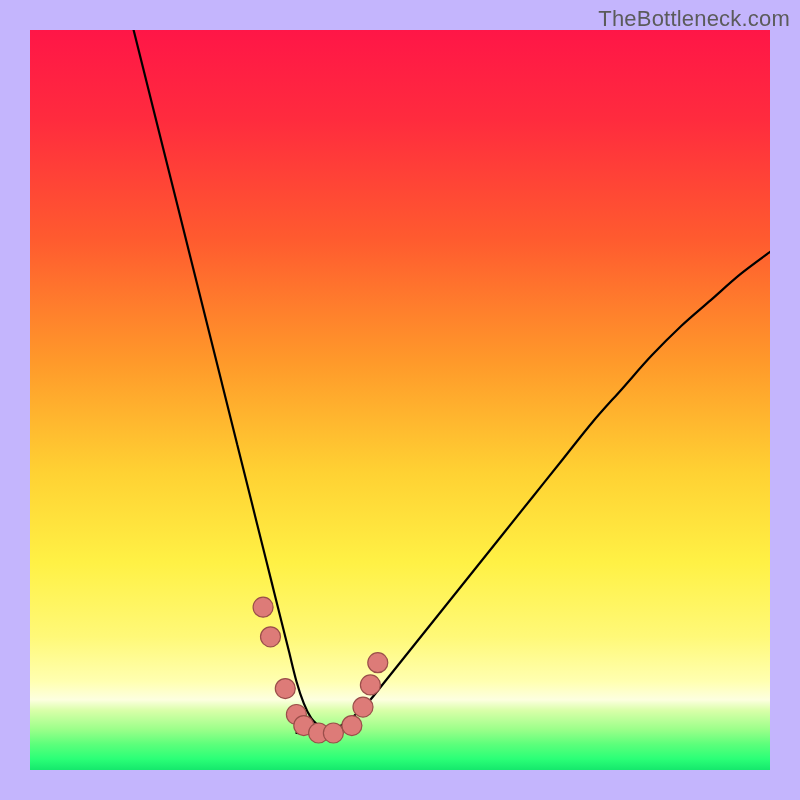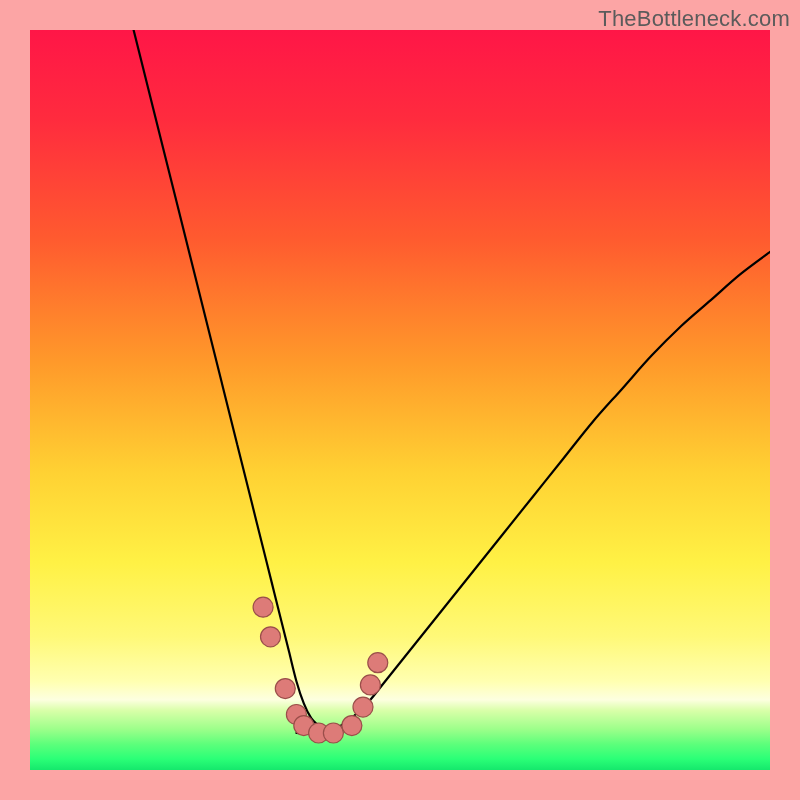--- a/index.html
+++ b/index.html
@@ -10,21 +10,21 @@
     background: #000;
     overflow: hidden;
     font-family: Arial, Helvetica, sans-serif;
   }
   .frame {
     position: absolute;
     left: 0;
     top: 0;
     width: 800px;
     height: 800px;
-    background: #fca5a5;
+    background: #c4b5fd;
   }
   .plot-area {
     position: absolute;
     left: 30px;
     top: 30px;
     width: 740px;
     height: 740px;
     overflow: hidden;
   }
   .gradient-bg {

